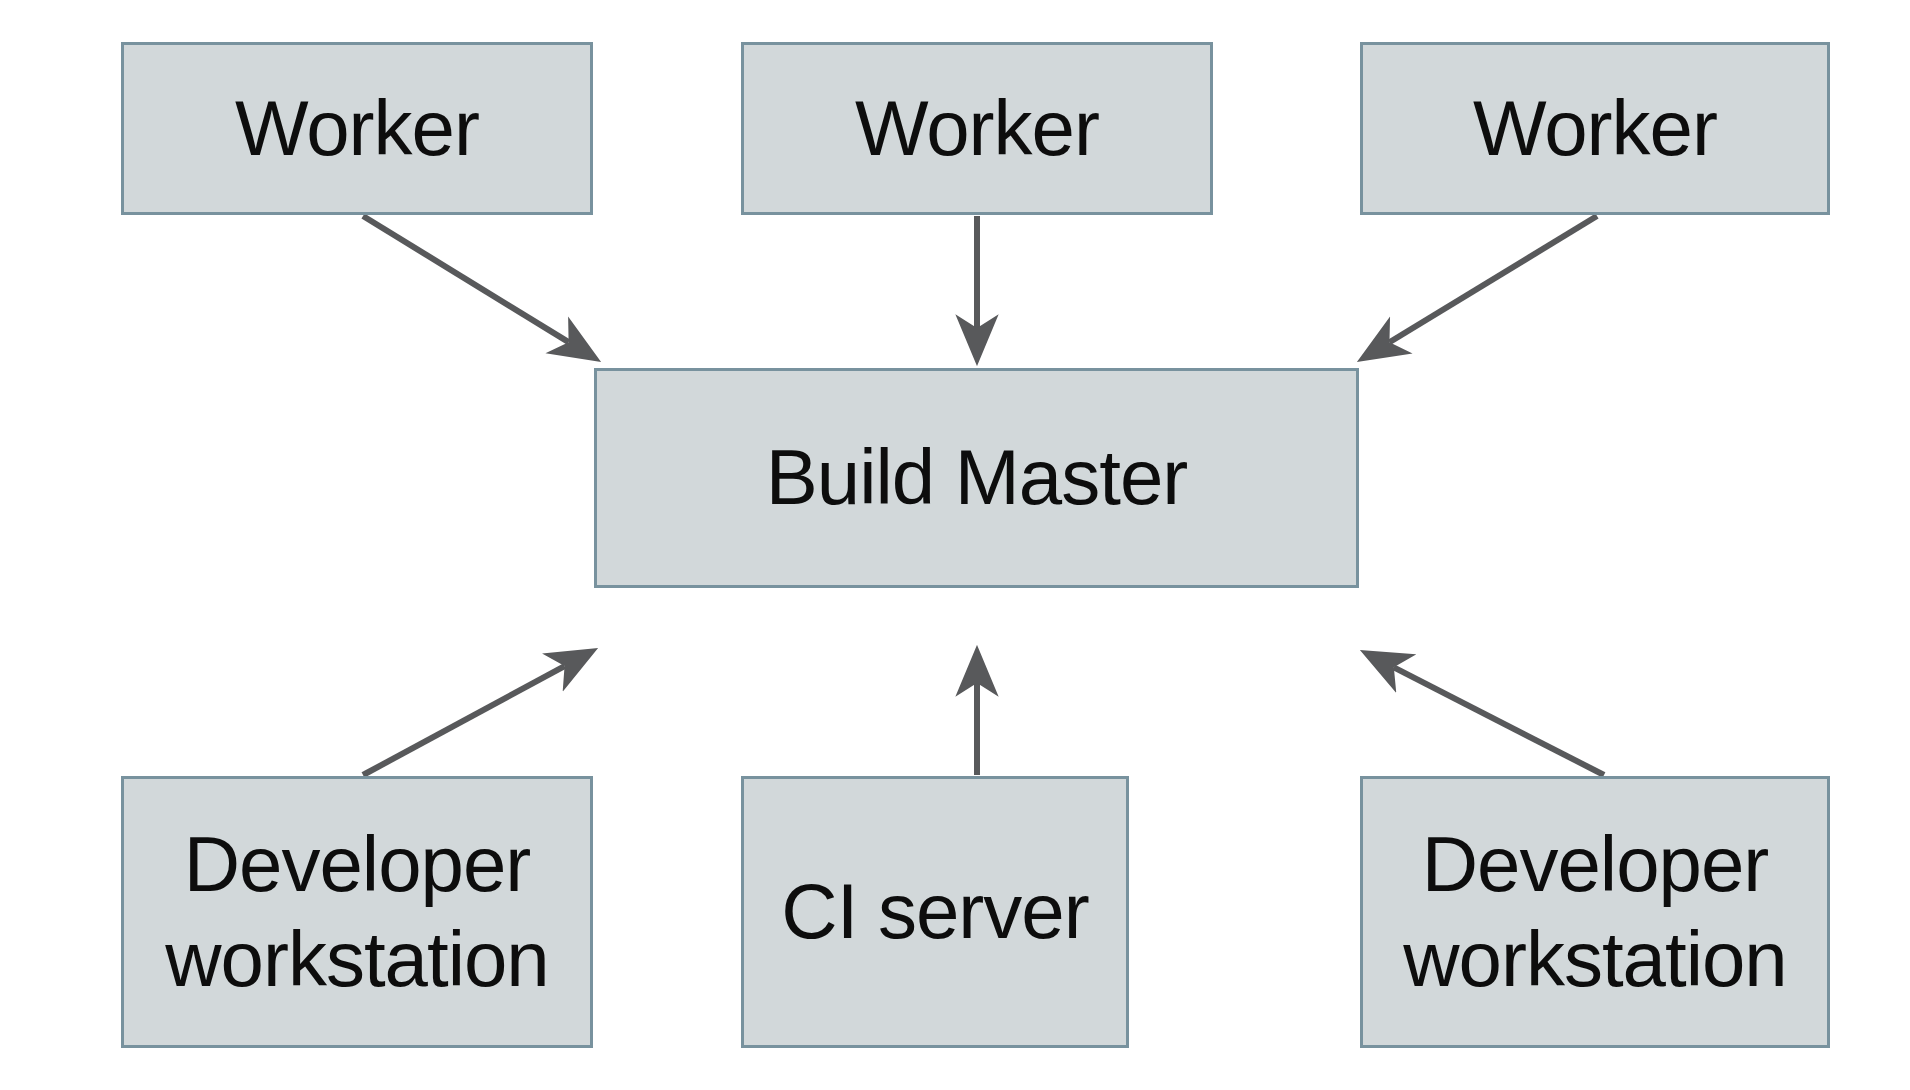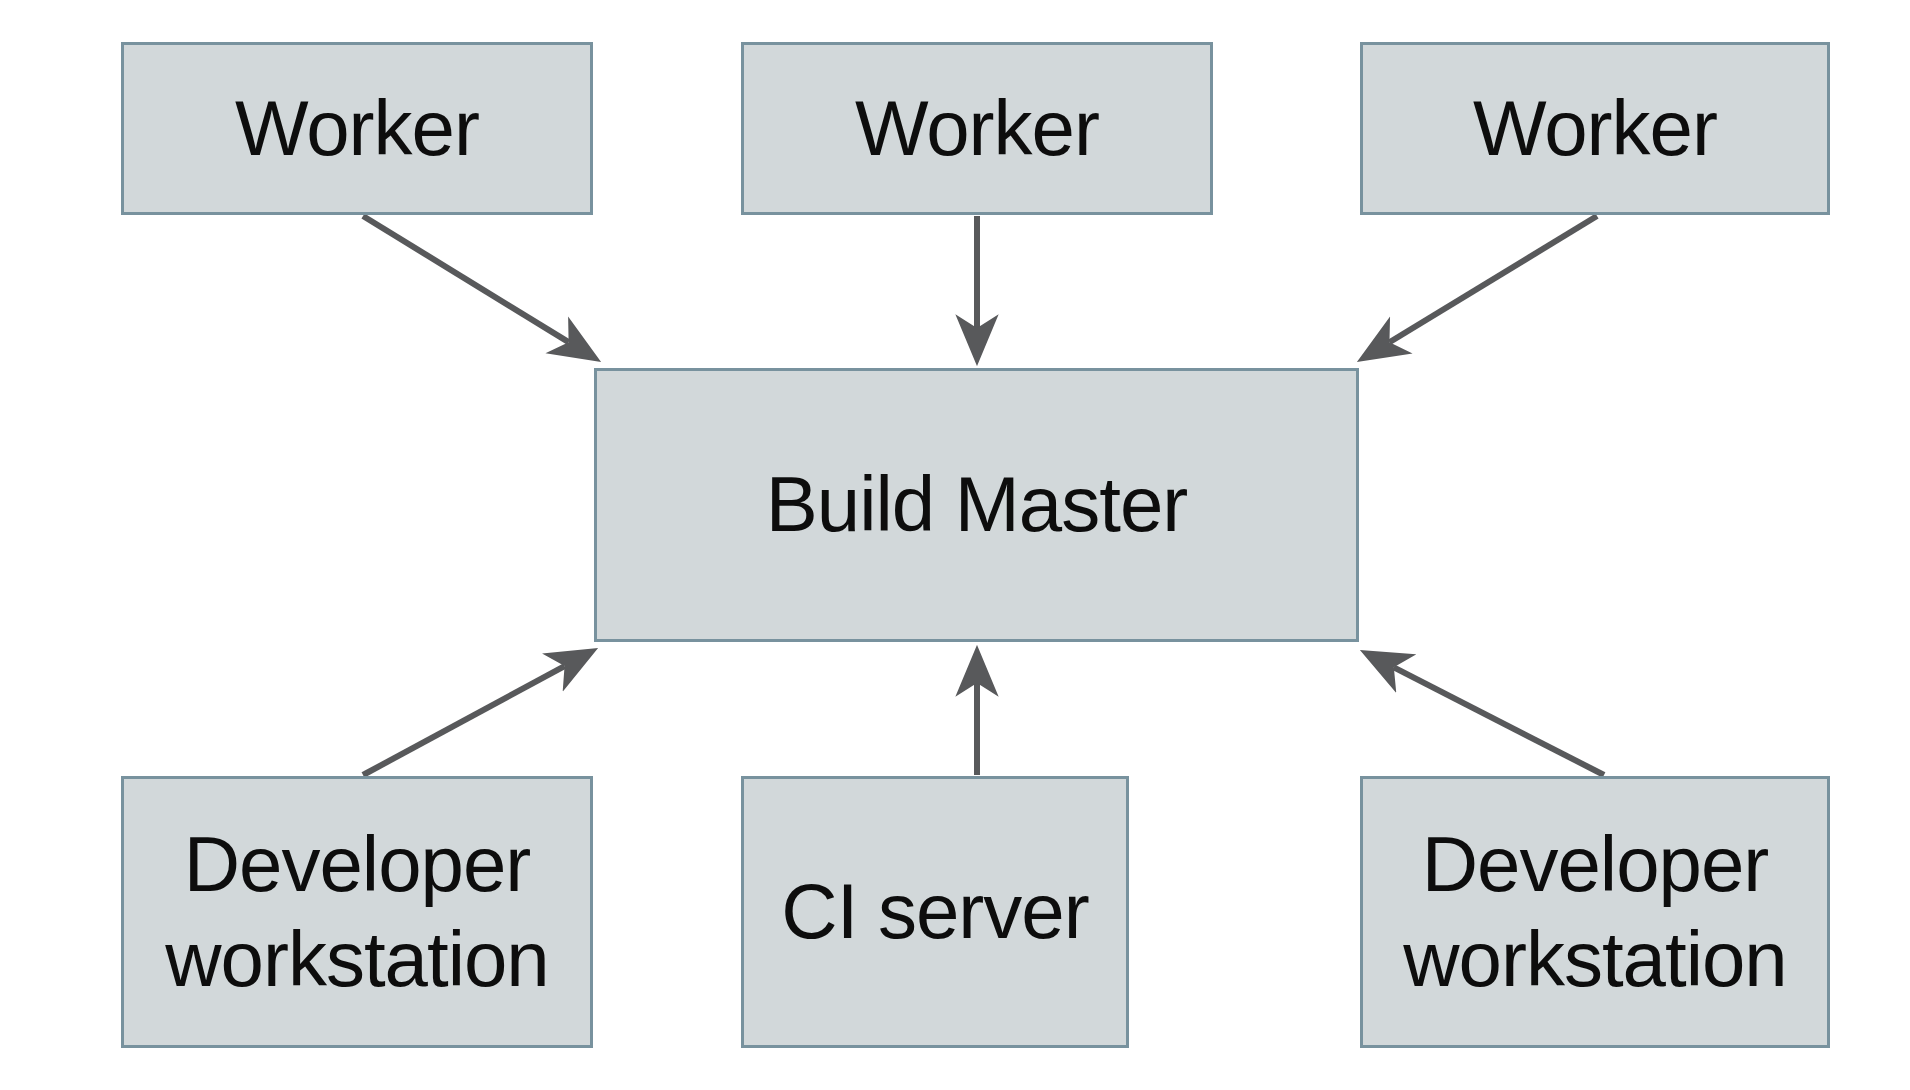--- a/index.html
+++ b/index.html
@@ -58,21 +58,21 @@
     </svg>
 <div class="node" style="left: 121px; top: 42px; width: 472px; height: 173px;">
       <span class="label">Worker</span>
     </div>
     <div class="node" style="left: 741px; top: 42px; width: 472px; height: 173px;">
       <span class="label">Worker</span>
     </div>
     <div class="node" style="left: 1360px; top: 42px; width: 470px; height: 173px;">
       <span class="label">Worker</span>
     </div>
-    <div class="node" style="left: 594px; top: 368px; width: 765px; height: 274px;">
+    <div class="node" style="left: 594px; top: 368px; width: 765px; height: 220px;">
       <span class="label">Build Master</span>
     </div>
     <div class="node" style="left: 121px; top: 776px; width: 472px; height: 272px;">
       <span class="label">Developer workstation</span>
     </div>
     <div class="node" style="left: 741px; top: 776px; width: 388px; height: 272px;">
       <span class="label">CI server</span>
     </div>
     <div class="node" style="left: 1360px; top: 776px; width: 470px; height: 272px;">
       <span class="label">Developer workstation</span>

